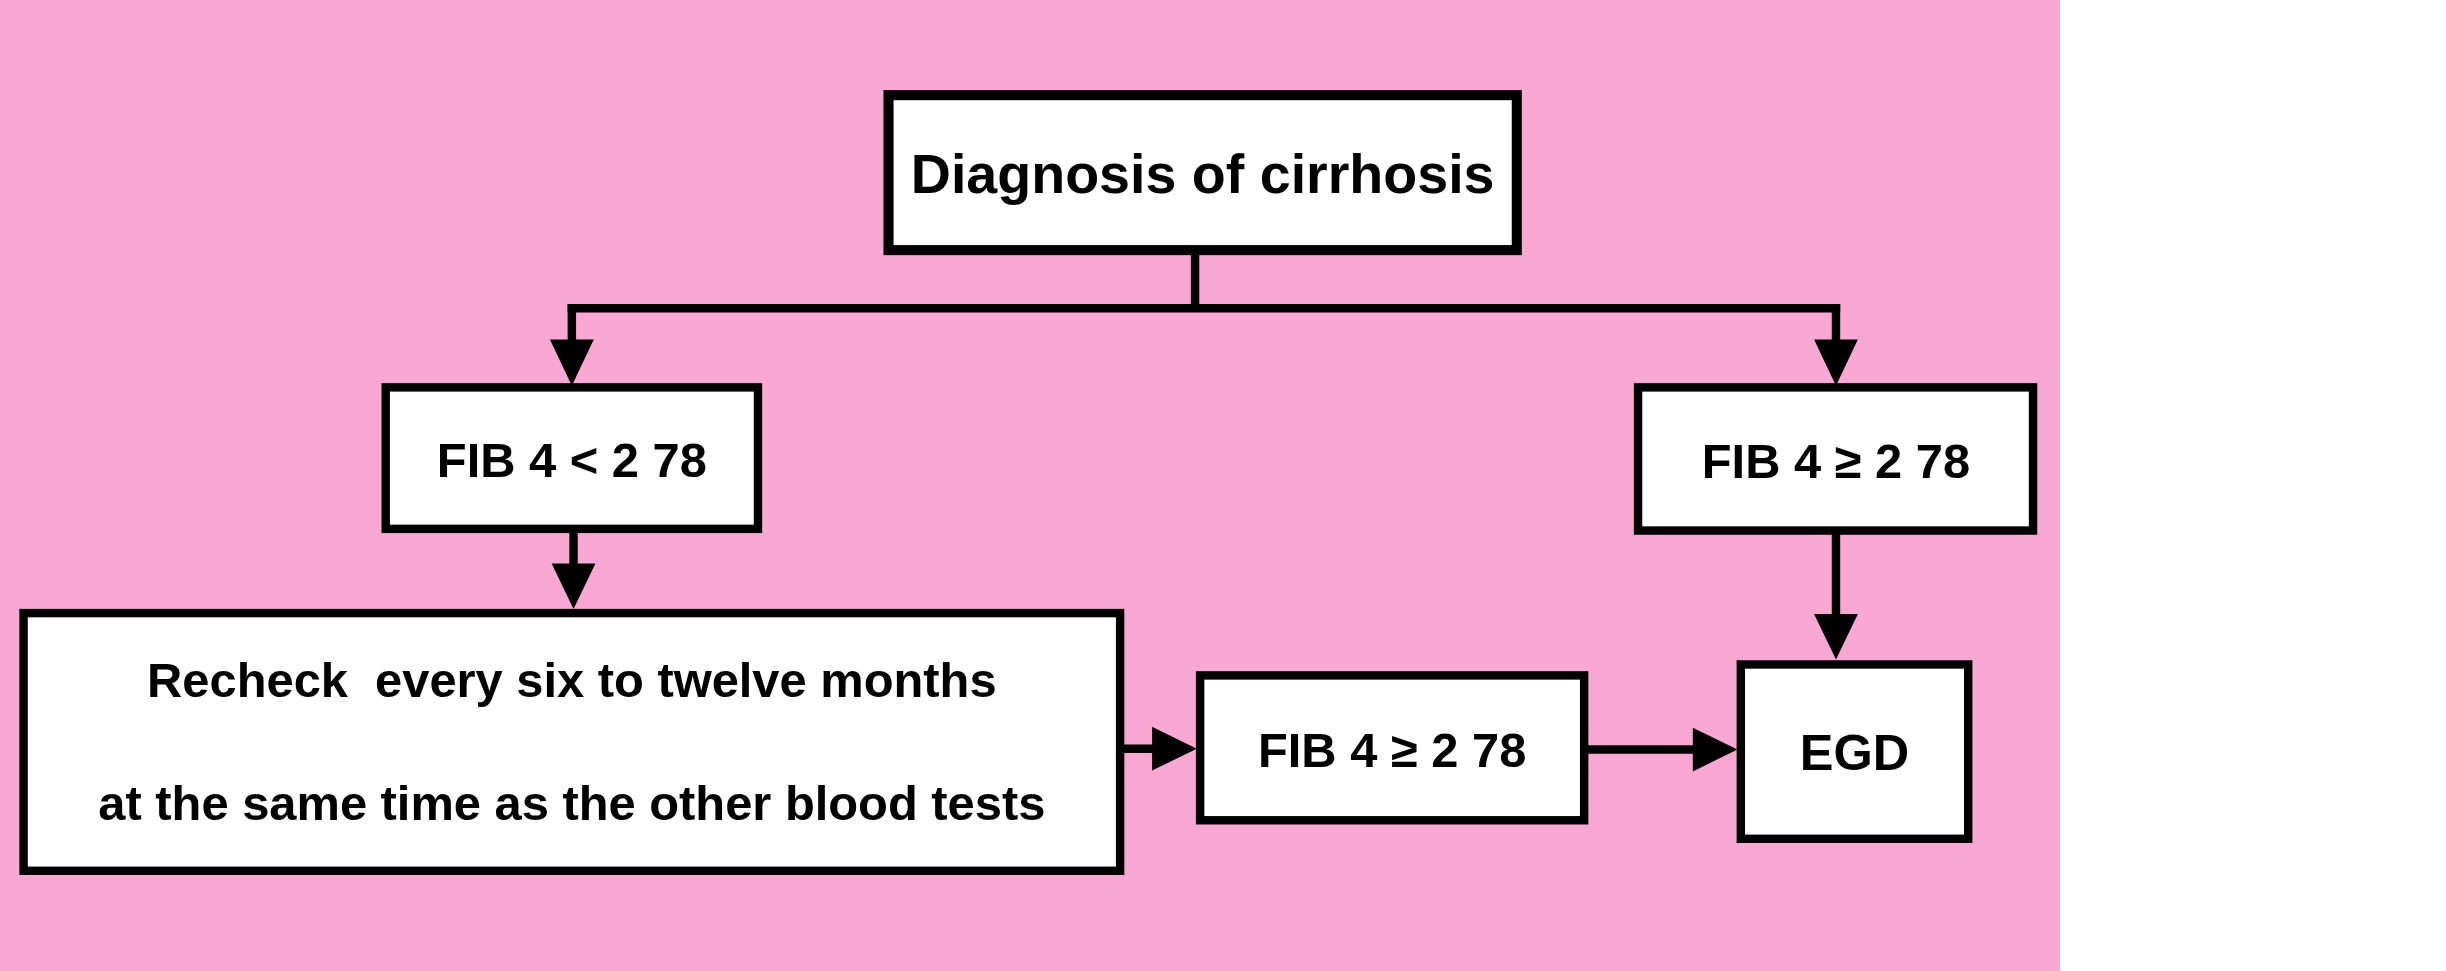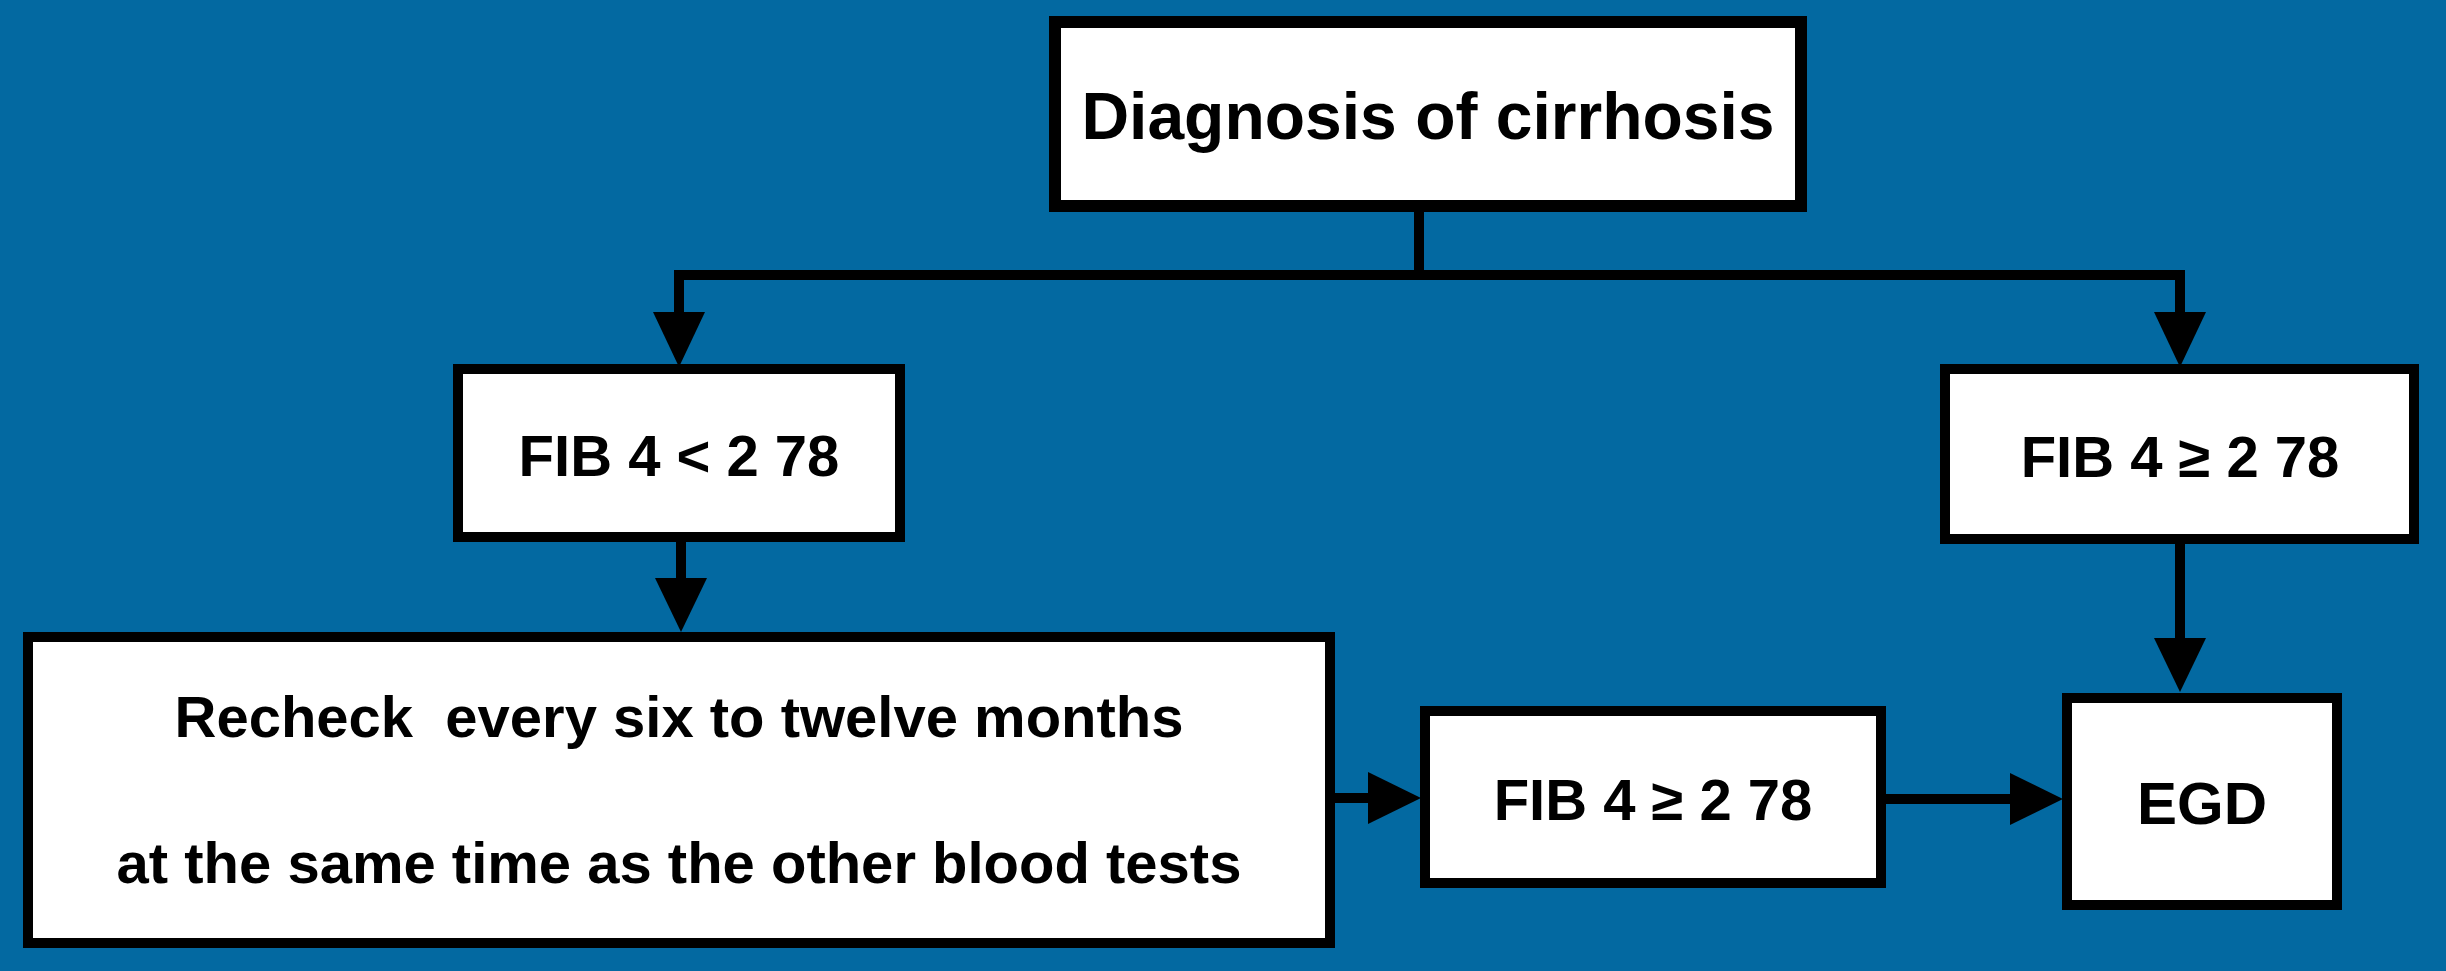--- a/index.html
+++ b/index.html
@@ -2,23 +2,23 @@
 <html><head>
 <meta charset="utf-8">
 <style>
   html, body {
     margin: 0;
     padding: 0;
     background: #ffffff;
   }
   .canvas {
     position: relative;
-    width: 2446px;
+    width: 2060px;
     height: 971px;
-    background: #0369a1;
+    background: #f9a8d4;
     overflow: hidden;
   }
   svg {
     display: block;
     width: 100%;
     height: 100%;
   }
   .node {
     fill: #ffffff;
     stroke: #000000;

